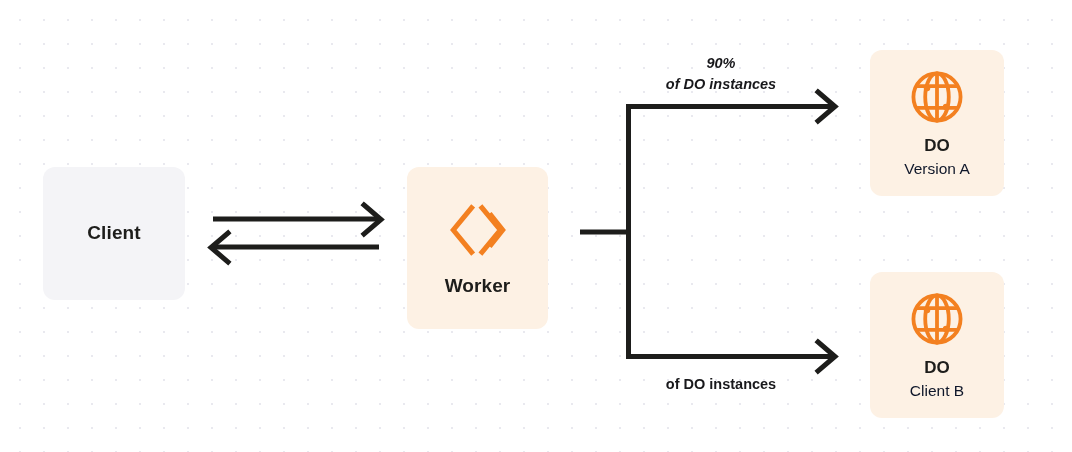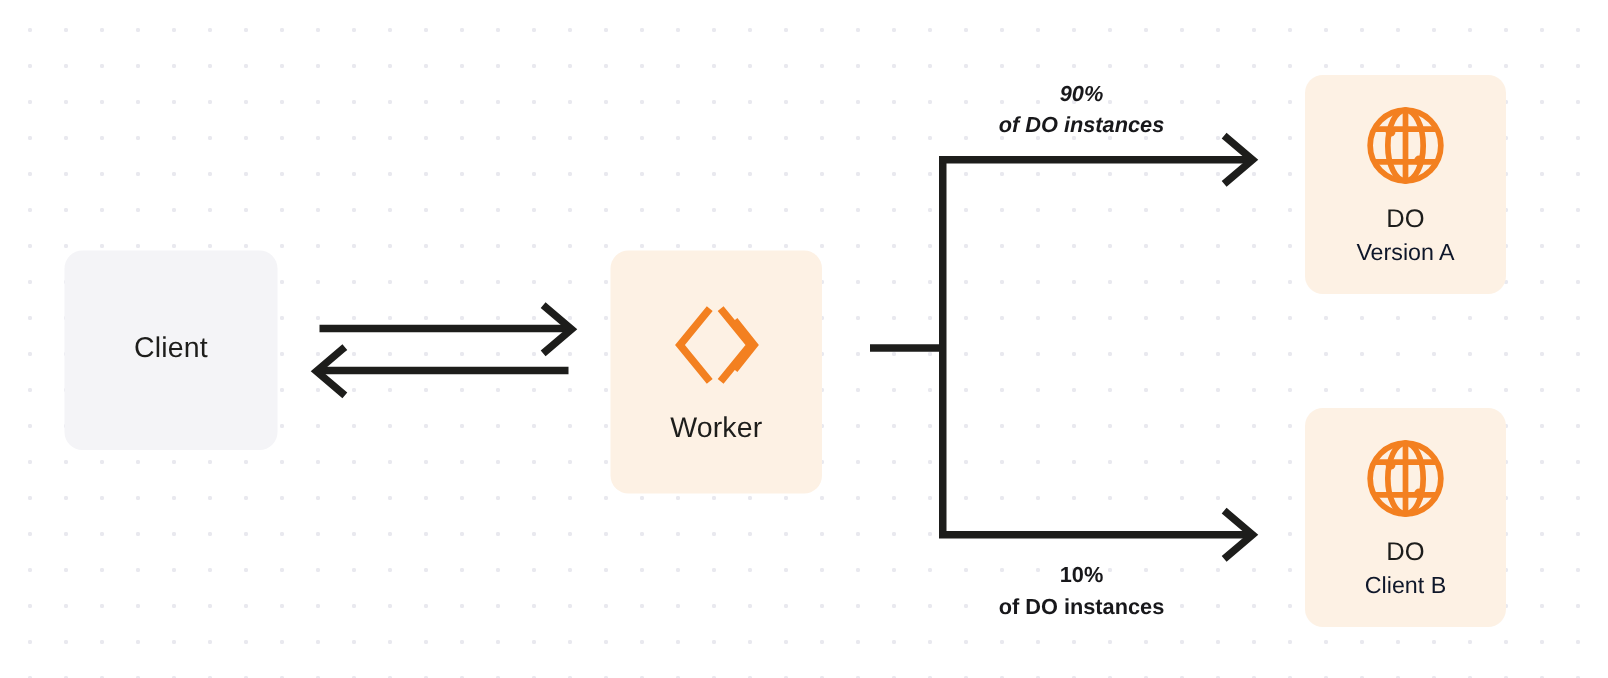--- a/index.html
+++ b/index.html
@@ -36,21 +36,21 @@
 
   .node-client {
     background-color: #f4f4f7;
   }
 
   .node-worker, .node-do {
     background-color: #fdf1e4;
   }
 
   .node-title {
-    font-weight: normal;
+    font-weight: bold;
     color: #1d1d1b;
     letter-spacing: 0.1px;
     line-height: 1.2;
   }
 
   .node-client .node-title {
     font-size: 19px;
   }
 
   .node-worker .node-title {
@@ -188,17 +188,16 @@
     <span class="node-title">DO</span>
     <span class="node-subtitle">Client B</span>
   </div>
 
   <div class="edge-label" style="left:604px; top:53px; width:234px;font-style:italic;">
     <span class="pct">90%</span>
     <span class="desc">of DO instances</span>
   </div>
 
   <div class="edge-label" style="left:604px; top:374px; width:234px;">
-    <span class="pct">10%</span>
     <span class="desc">of DO instances</span>
   </div>
 
 </div>
 
 </body></html>

